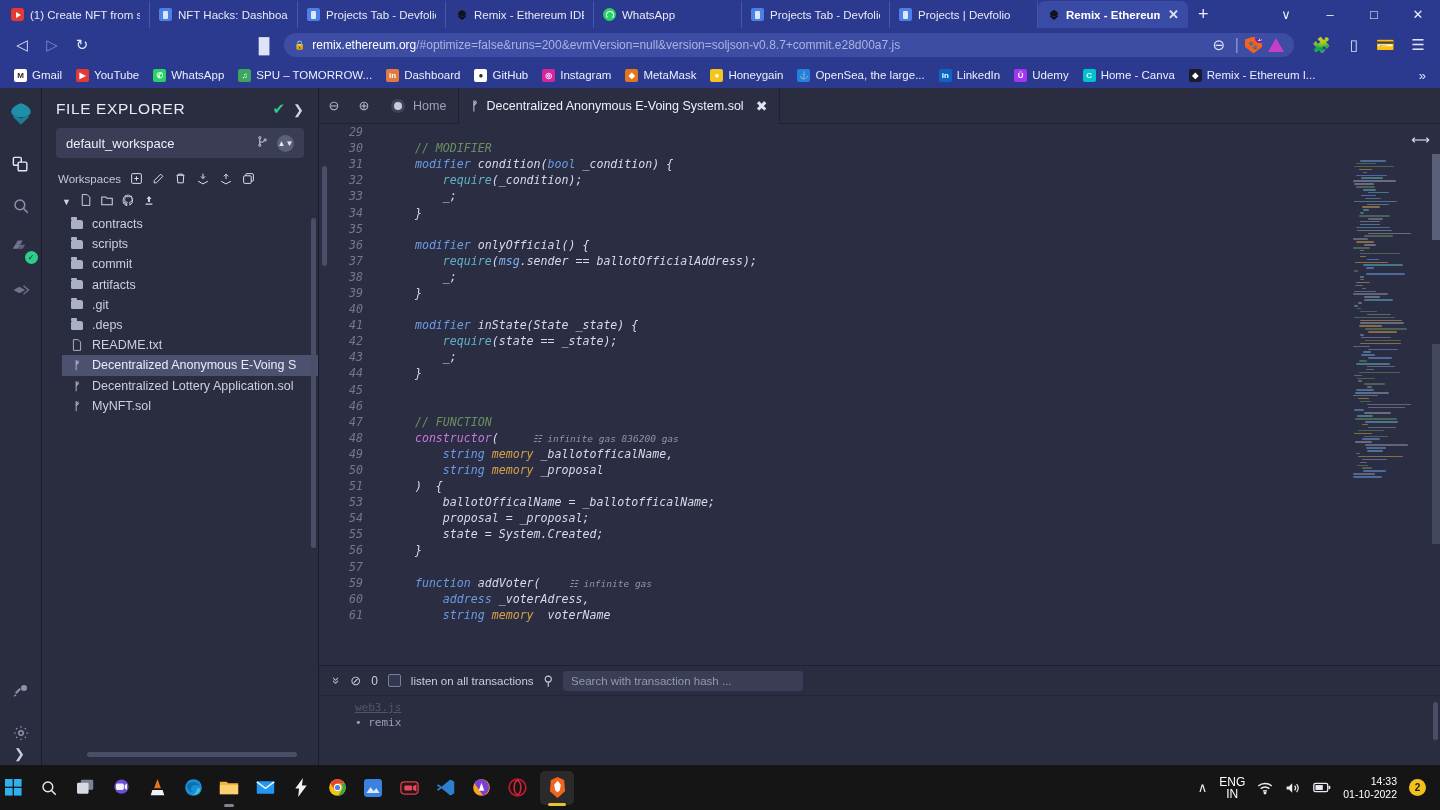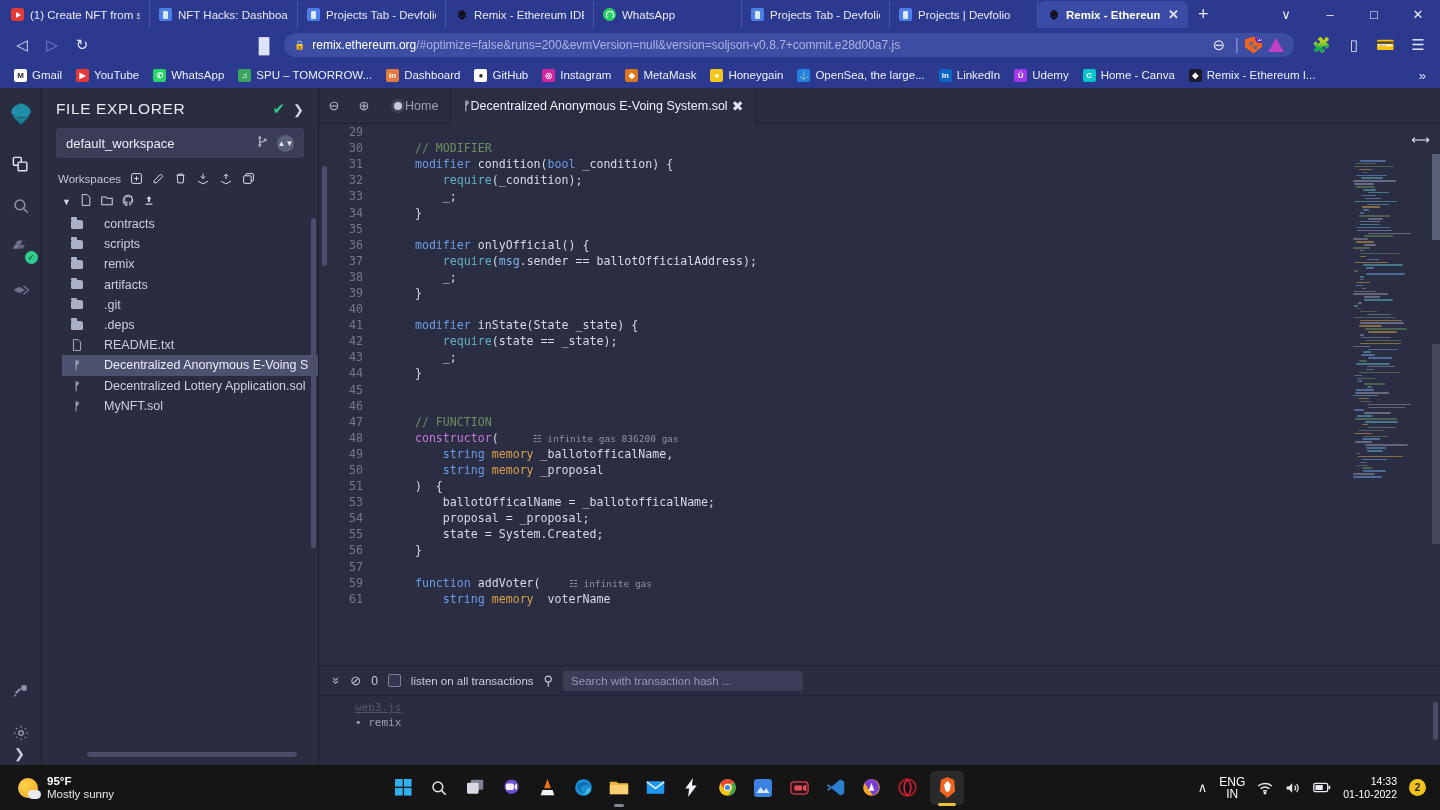--- a/index.html
+++ b/index.html
@@ -101,47 +101,47 @@
   #ws-select {
     margin: 2px 14px 10px 14px; height: 30px; background:#3a3d55; border-radius:4px;
     display:flex; align-items:center; padding: 0 10px; gap: 8px;
   }
   #ws-name { font-size: 13px; color:#eceefa; flex:1; }
   .ws-sel-ic { color:#cfd3e4; font-size:12px;}
   .ws-caret { width:17px;height:17px;border-radius:50%;background:#5b6079;color:#e6e8f3;
               display:flex;align-items:center;justify-content:center;font-size:8px;}
   #tree-tools { display:flex; align-items:center; gap: 8px; padding: 2px 14px 4px 20px; color:#cfd3e4; font-size: 12px;}
   #file-tree { flex:1; overflow:hidden; padding-left: 20px;}
-  .frow { display:flex; align-items:center; gap: 20px; height: 20.2px; font-size: 12.5px;
+  .frow { display:flex; align-items:center; gap: 8px; height: 20.2px; font-size: 12.5px;
           color:#cbcfe0; padding-left: 8px; white-space: nowrap; cursor: pointer;}
   .frow.sel { background:#4d5170; color:#e9ebf5; }
   .ficon { width:14px; flex:0 0 14px; display:flex; align-items:center; justify-content:center; color:#aeb3c8;}
   .folder-ic { width:12px;height:9px;background:#aab0c6;border-radius:1.5px 2.5px 1.5px 1.5px; position:relative;}
   .folder-ic:before{content:"";position:absolute;top:-2.5px;left:0;width:5.5px;height:2.5px;background:#aab0c6;border-radius:1px 1px 0 0;}
   #fe-scroll { position:absolute; right:2px; top:130px; width:5px; height: 330px; background:#4a4e68; border-radius:3px;}
   #fe-hscroll { position:absolute; left:45px; bottom:8px; width:210px; height:5px; background:#4a4e68; border-radius:3px;}
 
   
   #editor-col { flex: 1; display:flex; flex-direction: column; min-width:0; background:#2b2d42;}
   #editor-tabs { height: 36px; background:#2a2c3f; display:flex; align-items:center; border-bottom:1px solid #1f2031;}
   .etool { width: 30px; height: 36px; display:flex;align-items:center;justify-content:center;color:#b7bccf;font-size:13px;cursor:pointer;}
-  .etab { height: 36px; display:flex; align-items:center; padding: 0 12px;
+  .etab { height: 36px; display:flex; align-items:center; gap: 8px; padding: 0 12px;
           font-size: 12.5px; color:#9ba1b8; border-right:1px solid #1f2031; cursor:pointer;}
   .etab.active { background:#2b2d42; color:#edeff8; }
   .etab .xc { font-size: 14px; color:#e3e6f2; margin-left:4px;}
   .sol-ic { color:#b9bed2; font-size: 12px; font-weight:bold;}
   .remix-dot { width:14px;height:14px;border-radius:50%;background:#3f4258;display:inline-block;position:relative;}
   .remix-dot:after{content:"";position:absolute;inset:3px;border-radius:50%;background:#c6cada;}
 
   
   #code-area { flex:1; position:relative; overflow:hidden; background:#2b2d42; display:flex;}
   #fold-gutter { width: 12px; background:#2b2d42; position:relative;}
   #fold-scroll { position:absolute; left:3px; top:42px; width:5px; height: 100px; background:#4a4e68; border-radius:3px;}
   #code-scroll { flex:1; position:relative; overflow:hidden;}
-  .cl { height: 16.1px; display:flex; align-items:center; font-family:"DejaVu Sans Mono", monospace; font-size: 11.6px; white-space:pre;}
+  .cl { height: 16.1px; display:flex; align-items:center; font-family:"DejaVu Sans Mono", monospace; font-size: 11.6px; white-space:pre;font-style:italic;}
   .ln { width: 42px; text-align:right; padding-right: 10px; color:#737891; flex:0 0 42px;}
   .ctext { padding-left: 14px; color:#d7dae8; }
   .k   { color:#6a9ce3; }  
   .kw2 { color:#c678dd; }  
   .fn  { color:#7fb3e8; }
   .cm  { color:#6a8f5e; }  
   .ty  { color:#5fb3c4; }  
   .vr  { color:#d6a04a; }  
   .gb  { color:#8e94ad; font-size:9.5px; }
   #minimap { width: 96px; background:#2b2d42; position:relative; border-left:1px solid #2b2d42;}
@@ -471,21 +471,21 @@
         <div class="frow">
           <span class="ficon">
             <span class="folder-ic"></span>
           </span>
           <span>scripts</span>
         </div>
         <div class="frow">
           <span class="ficon">
             <span class="folder-ic"></span>
           </span>
-          <span>remix</span>
+          <span>commit</span>
         </div>
         <div class="frow">
           <span class="ficon">
             <span class="folder-ic"></span>
           </span>
           <span>artifacts</span>
         </div>
         <div class="frow">
           <span class="ficon">
             <span class="folder-ic"></span>
@@ -573,20 +573,21 @@
           <div class="cl"><span class="ln">48</span><span class="ctext"><span>    </span><span class="kw2">constructor</span><span>(</span><span class="gb">      ☷ infinite gas 836200 gas</span></span></div>
           <div class="cl"><span class="ln">49</span><span class="ctext"><span>        </span><span class="k">string</span><span> </span><span class="vr">memory</span><span> _ballotofficalName,</span></span></div>
           <div class="cl"><span class="ln">50</span><span class="ctext"><span>        </span><span class="k">string</span><span> </span><span class="vr">memory</span><span> _proposal</span></span></div>
           <div class="cl"><span class="ln">51</span><span class="ctext"><span>    )  {</span></span></div>
           <div class="cl"><span class="ln">53</span><span class="ctext"><span>        ballotOfficalName = _ballotofficalName;</span></span></div>
           <div class="cl"><span class="ln">54</span><span class="ctext"><span>        proposal = _proposal;</span></span></div>
           <div class="cl"><span class="ln">55</span><span class="ctext"><span>        state = System.Created;</span></span></div>
           <div class="cl"><span class="ln">56</span><span class="ctext"><span>    }</span></span></div>
           <div class="cl"><span class="ln">57</span><span class="ctext"><span></span></span></div>
           <div class="cl"><span class="ln">59</span><span class="ctext"><span>    </span><span class="k">function</span><span> addVoter(</span><span class="gb">     ☷ infinite gas</span></span></div>
+          <div class="cl"><span class="ln">60</span><span class="ctext"><span>        </span><span class="k">address</span><span> _voterAdress,</span></span></div>
           <div class="cl"><span class="ln">61</span><span class="ctext"><span>        </span><span class="k">string</span><span> </span><span class="vr">memory</span><span>  voterName</span></span></div>
         </div>
       <div id="minimap">
         <div id="resize-ic">⟷</div>
         <div id="mm-handle"></div>
         <div id="mm-view"></div>
       <div class="mmline" style="left: 15px; top: 36px; width: 25.7963px; background: rgb(106, 156, 227); opacity: 0.55;"></div>
           <div class="mmline" style="left: 11px; top: 38.9px; width: 20.3877px; background: rgb(106, 143, 94); opacity: 0.55;"></div>
           <div class="mmline" style="left: 9px; top: 41.8px; width: 40.4281px; background: rgb(106, 143, 94); opacity: 0.55;"></div>
           <div class="mmline" style="left: 14px; top: 44.7px; width: 13.0842px; background: rgb(214, 160, 74); opacity: 0.55;"></div>
@@ -718,27 +719,20 @@
             <div class="tline">  </div>
           </div>
         <div id="term-scroll"></div>
       </div>
       <div id="term-prompt">❯</div>
     </div>
   </div>
 </div>
 
 <div id="taskbar">
-  <div id="weather">
-    <span class="wsun"></span>
-    <span id="wx-text">
-      <div id="wx-temp">95°F</div>
-      <div id="wx-desc">Mostly sunny</div>
-    </span>
-  </div>
 
   <div id="tb-center">
     <div class="tbic">
       <svg width="17" height="17" viewBox="0 0 20 20">
           <rect x="0" y="0" width="9" height="9" fill="#2fb1f0"></rect>
           <rect x="10.5" y="0" width="9" height="9" fill="#2fb1f0"></rect>
           <rect x="0" y="10.5" width="9" height="9" fill="#2fb1f0"></rect>
           <rect x="10.5" y="10.5" width="9" height="9" fill="#2fb1f0"></rect>
         </svg>
     </div>

